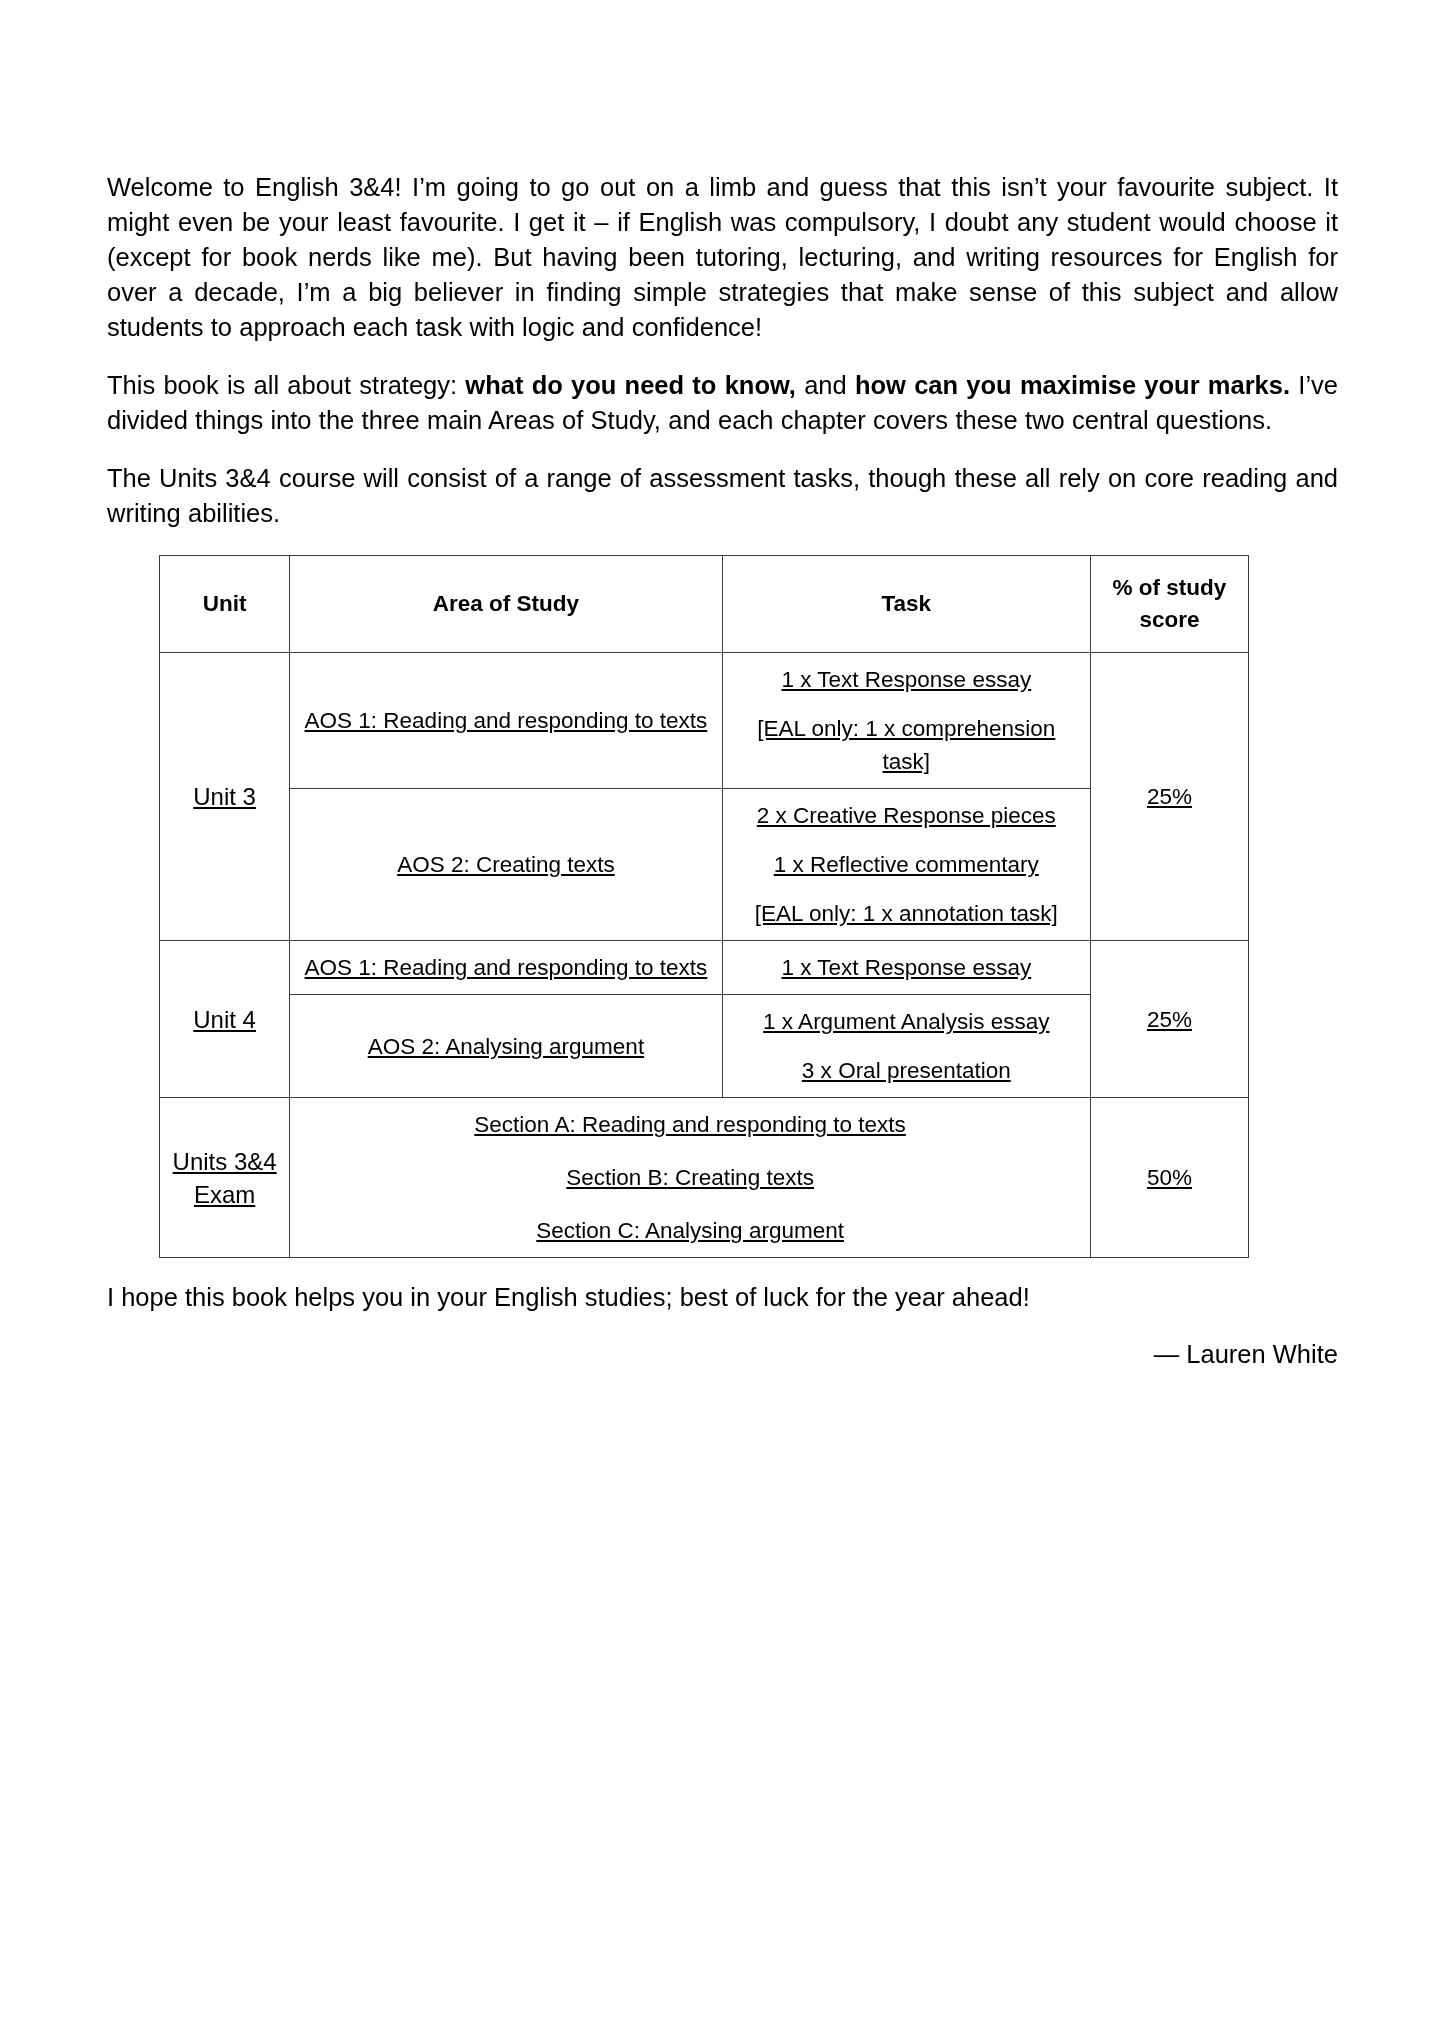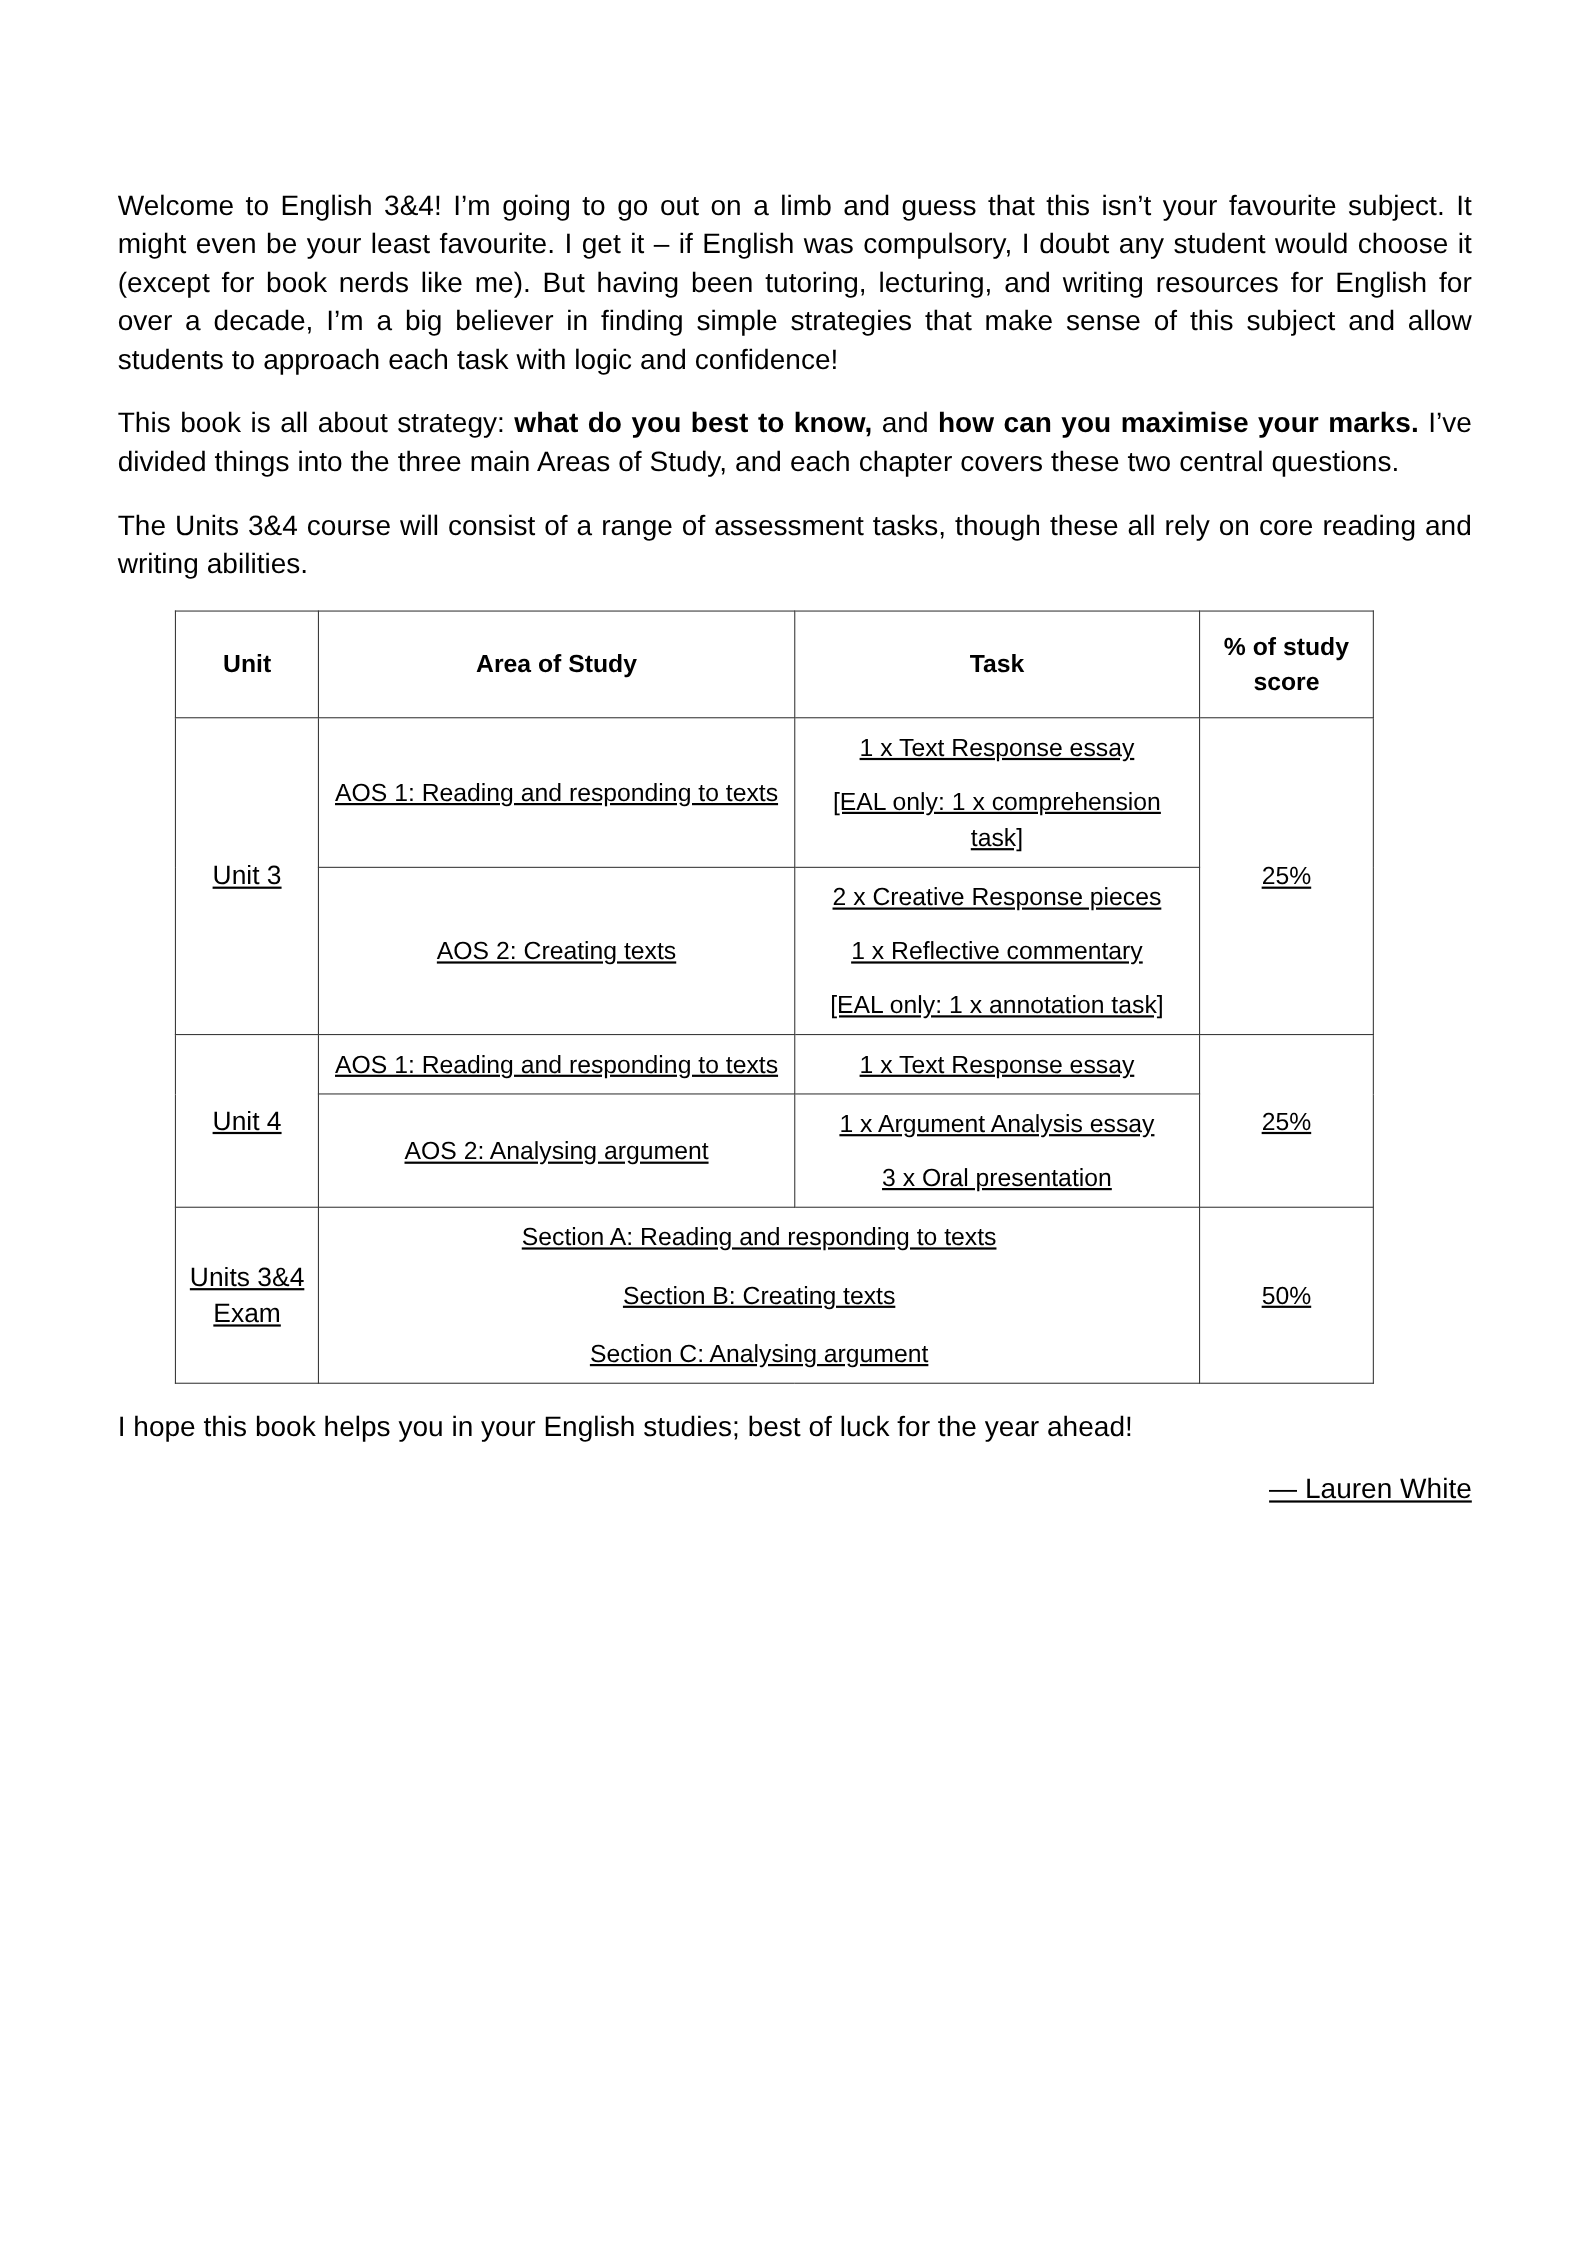--- a/index.html
+++ b/index.html
@@ -109,21 +109,20 @@
   p.closing {
     font-size: 25.5px;
     line-height: 35px;
     margin: 0 0 18px 0;
   }
   p.signature {
     font-size: 25.5px;
     line-height: 35px;
     text-align: right;
     margin: 22px 0 0 0;
-    text-decoration: underline;
   }
 
   
   .footer {
     position: absolute;
     left: 107px;
     right: 107px;
     bottom: 44px;
     height: 30px;
   }
@@ -146,21 +145,21 @@
 </head>
 <body>
 
 <div class="page">
 
   <div class="content">
 
 
     <p class="body-text">Welcome to English 3&amp;4!  I’m going to go out on a limb and guess that this isn’t your favourite subject.  It might even be your least favourite.  I get it – if English was compulsory, I doubt any student would choose it (except for book nerds like me).  But having been tutoring, lecturing, and writing resources for English for over a decade, I’m a big believer in finding simple strategies that make sense of this subject and allow students to approach each task with logic and confidence!</p>
 
-    <p class="body-text"><span>This book is all about strategy: </span><b>what do you best to know,</b><span> and </span><b>how can you maximise your marks.</b><span> I’ve divided things into the three main Areas of Study, and each chapter covers these two central questions.</span></p>
+    <p class="body-text"><span>This book is all about strategy: </span><b>what do you need to know,</b><span> and </span><b>how can you maximise your marks.</b><span> I’ve divided things into the three main Areas of Study, and each chapter covers these two central questions.</span></p>
 
     <p class="body-text">The Units 3&amp;4 course will consist of a range of assessment tasks, though these all rely on core reading and writing abilities.</p>
 
     <div class="table-wrap">
       <table class="course-table">
         <colgroup>
           <col class="col-unit">
           <col class="col-aos">
           <col class="col-task">
           <col class="col-pct">

